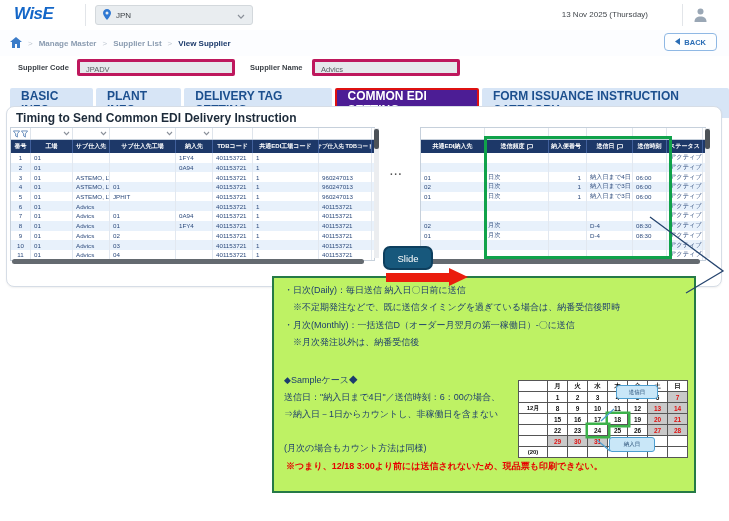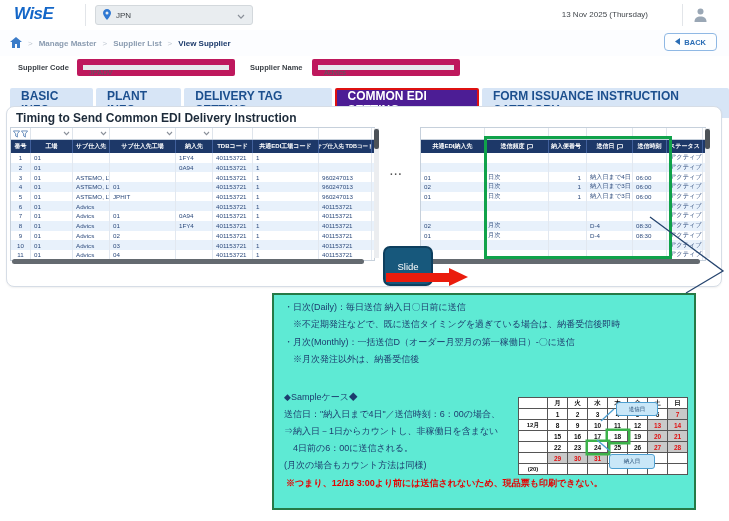--- a/index.html
+++ b/index.html
@@ -18,21 +18,21 @@
 
   
   .crumbbar{position:absolute;left:0;top:30px;width:729px;height:26px;background:#fcfdff;display:flex;align-items:center;padding-left:10px;box-sizing:border-box;gap:6px;}
   .crumb{font-size:8px;font-weight:bold;color:#8b9cb1;}
   .crumb.current{color:#1c3a6b;}
   .crumb-sep{font-size:8px;color:#c0c8d2;}
   .backbtn{position:absolute;right:12px;top:33px;height:18px;padding:0 10px;border:1px solid #8fb8e4;border-radius:4px;background:#fdfeff;color:#2a6db5;font-size:7.5px;font-weight:bold;display:flex;align-items:center;gap:4px;box-sizing:border-box;}
 
   
   .fldlabel{position:absolute;font-size:7.5px;font-weight:bold;color:#3a3f45;}
-  .fldinput{position:absolute;height:17px;background:#e6e9ec;border:6px solid #be185d;border-radius:2px;font-size:7.5px;color:#575c61;line-height:16px;padding-left:6px;box-sizing:border-box;}
+  .fldinput{position:absolute;height:17px;background:#e6e9ec;border:3px solid #be185d;border-radius:2px;font-size:7.5px;color:#575c61;line-height:16px;padding-left:6px;box-sizing:border-box;}
 
   
   .tabs{position:absolute;left:10px;top:88px;height:18px;display:flex;gap:3px;}
   .tab{background:#d7e5f6;color:#1c4f8e;font-size:12px;font-weight:bold;display:flex;align-items:center;padding:0 11px;border-radius:2px 2px 0 0;box-sizing:border-box;height:30px;}
   .tab.active{background:#4c1d95;color:#fff;border:2px solid #de1111;}
 
   
   .panel{position:absolute;left:6px;top:106px;width:716px;height:181px;background:#fff;border:1px solid #d6dde6;border-radius:8px;box-shadow:0 1px 2px rgba(0,0,0,.06);box-sizing:border-box;}
   .paneltitle{position:absolute;left:16px;top:111px;font-size:12px;font-weight:bold;color:#1d2b3a;}
 
@@ -55,26 +55,26 @@
   .v3{width:46px;}.v4{width:34px;}.v5{width:36px;}
 
   .hscroll{position:absolute;height:5px;background:#646a70;border-radius:3px;top:259px;z-index:6;}
   .vscroll{position:absolute;width:5px;background:#ebedf0;top:128px;height:130px;z-index:6;}
   .vthumb{position:absolute;left:0;top:1px;width:5px;height:20px;background:#4c5258;border-radius:2px;}
 
   .ellipsis{position:absolute;left:390px;top:166px;font-size:10px;font-weight:bold;color:#555;letter-spacing:1.5px;z-index:6;}
 
   .green-rect{position:absolute;left:484px;top:136px;width:182px;height:117px;border:3px solid #10a24a;z-index:25;}
 
-  .slide-btn{position:absolute;left:383px;top:246px;width:50px;height:40px;background:#17587c;border:2px solid #0e3f5e;border-radius:7px;color:#fff;font-size:9.5px;display:flex;align-items:center;justify-content:center;z-index:30;box-sizing:border-box;}
+  .slide-btn{position:absolute;left:383px;top:246px;width:50px;height:24px;background:#17587c;border:2px solid #0e3f5e;border-radius:7px;color:#fff;font-size:9.5px;display:flex;align-items:center;justify-content:center;z-index:30;box-sizing:border-box;}
   .arrow-shaft{position:absolute;left:386px;top:273px;width:63px;height:9px;background:#ea1c0d;z-index:30;}
   .arrow-head{position:absolute;left:449px;top:268px;width:0;height:0;border-top:9.5px solid transparent;border-bottom:9.5px solid transparent;border-left:19px solid #ea1c0d;z-index:30;}
 
   
-  .note{position:absolute;left:272px;top:293px;width:424px;height:217px;background:#5eead4;border:2px solid #257a46;z-index:20;box-sizing:border-box;}
+  .note{position:absolute;left:272px;top:276px;width:424px;height:217px;background:#bef264;border:2px solid #257a46;z-index:20;box-sizing:border-box;}
   .note-line{position:absolute;font-size:9px;color:#1c3c6e;white-space:pre;}
   .note-line.warning{color:#e60000;font-weight:bold;}
 
   
   .calendar{position:absolute;left:244px;top:102px;background:#fff;border-left:1px solid #555;border-top:1px solid #555;z-index:2;}
   .cal-row{display:flex;}
   .cal-cell{box-sizing:border-box;width:20px;height:11px;border-right:1px solid #555;border-bottom:1px solid #555;font-size:6.5px;font-weight:bold;display:flex;align-items:center;justify-content:center;color:#111;background:#fff;}
   .cal-label{width:29px;font-size:6px;}
   .cal-cell.red{color:#e01010;}
   .cal-cell.gray{background:#c9c9c9;}
@@ -453,21 +453,20 @@
 <div class="arrow-head"></div>
 
 <div class="note">
   <div class="note-line" style="left:10px;top:6px;">・日次(Daily)：毎日送信 納入日〇日前に送信</div>
   <div class="note-line" style="left:10px;top:23px;text-align:right;">　※不定期発注などで、既に送信タイミングを過ぎている場合は、納番受信後即時</div>
   <div class="note-line" style="left:10px;top:41px;">・月次(Monthly)：一括送信D（オーダー月翌月の第一稼働日）-〇に送信</div>
   <div class="note-line" style="left:10px;top:58px;">　※月次発注以外は、納番受信後</div>
   <div class="note-line" style="left:10px;top:96px;">◆Sampleケース◆</div>
   <div class="note-line" style="left:10px;top:113px;">送信日："納入日まで4日"／送信時刻：6：00の場合、</div>
   <div class="note-line" style="left:10px;top:130px;">⇒納入日－1日からカウントし、非稼働日を含まない</div>
-  <div class="note-line" style="left:10px;top:147px;">　4日前の6：00に送信される。</div>
   <div class="note-line" style="left:10px;top:164px;">(月次の場合もカウント方法は同様)</div>
   <div class="note-line warning" style="left:12px;top:182px;">※つまり、12/18 3:00より前には送信されないため、現品票も印刷できない。</div>
 
   <div class="calendar">
       <div class="cal-row">
         <div class="cal-cell cal-label"></div>
         <div class="cal-cell">月</div>
         <div class="cal-cell">火</div>
         <div class="cal-cell">水</div>
         <div class="cal-cell">木</div>

